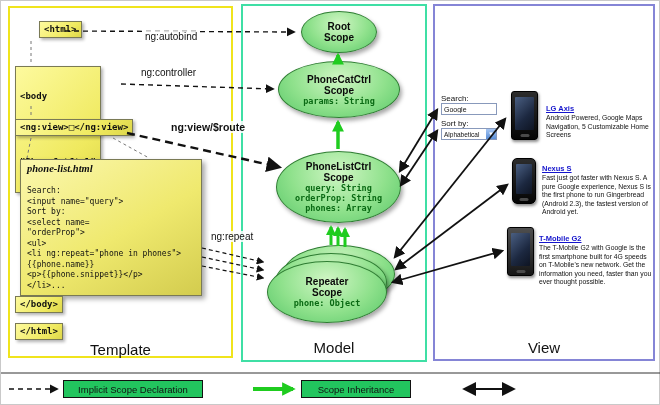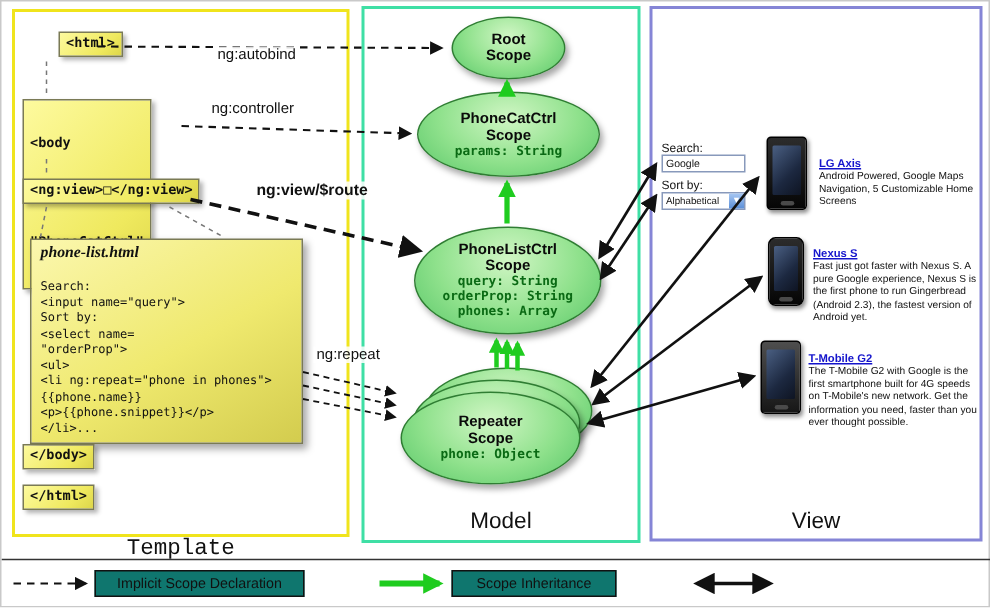--- a/index.html
+++ b/index.html
@@ -6,21 +6,21 @@
   html,body { width:660px; height:405px; }
   body { background:#fff; font-family:"Liberation Sans",sans-serif; overflow:hidden; }
   #canvas { position:relative; width:660px; height:405px; background:#fff; border:1px solid #c9c9c9; }
 
   
   .panel { position:absolute; background:#fff; }
   .template-panel { left:7px;  top:5px; width:225px; height:352px; border:2px solid #f0e41c; }
   .model-panel    { left:240px; top:3px; width:186px; height:358px; border:2px solid #3fdfa5; }
   .view-panel     { left:432px; top:3px; width:222px; height:357px; border:2px solid #8585d6; }
   .col-title { position:absolute; text-align:center; font-size:15px; color:#111; }
-  .title-template { left:7px;  width:225px; top:356px;font-family:Liberation Mono, monospace; }
+  .title-template { left:7px;  width:225px; top:340px; }
   .title-model    { left:240px; width:186px; top:338px; }
   .title-view     { left:432px; width:222px; top:338px; }
 
   
   .tagbox {
     position:absolute;
     background:linear-gradient(135deg,#fdfa9e 0%,#efe95e 70%,#ddd64a 100%);
     border:1px solid #7a7a55;
     box-shadow:2px 2px 3px rgba(0,0,0,0.30);
     font-family:"DejaVu Sans Mono",monospace;
@@ -93,21 +93,21 @@
   .desc3 { left:538px; top:243px; width:114px; }
 
   
   .lbl { position:absolute; font-size:10px; color:#111; background:rgba(255,255,255,0.85); padding:0 2px; white-space:nowrap; z-index:6; }
   .lbl-autobind   { left:142px; top:30px; }
   .lbl-controller { left:138px; top:66px; }
   .lbl-viewroute  { left:168px; top:120px; font-weight:bold; font-size:10.5px; }
   .lbl-repeat     { left:208px; top:230px; }
 
   
-  .legend-box { position:absolute; top:379px; height:18px; border:1px solid #111; background:#0f766e;
+  .legend-box { position:absolute; top:379px; height:18px; border:1px solid #111; background:#22c55e;
                 font-size:9.5px; color:#111; display:flex; align-items:center; justify-content:center; }
   .legend-implicit    { left:62px;  width:140px; }
   .legend-inheritance { left:300px; width:110px; }
   .legend-databinding { left:520px; width:136px; }
 
   #arrows { position:absolute; left:0; top:0; width:660px; height:405px; pointer-events:none; z-index:5; }
 </style>
 </head>
 <body>
 

